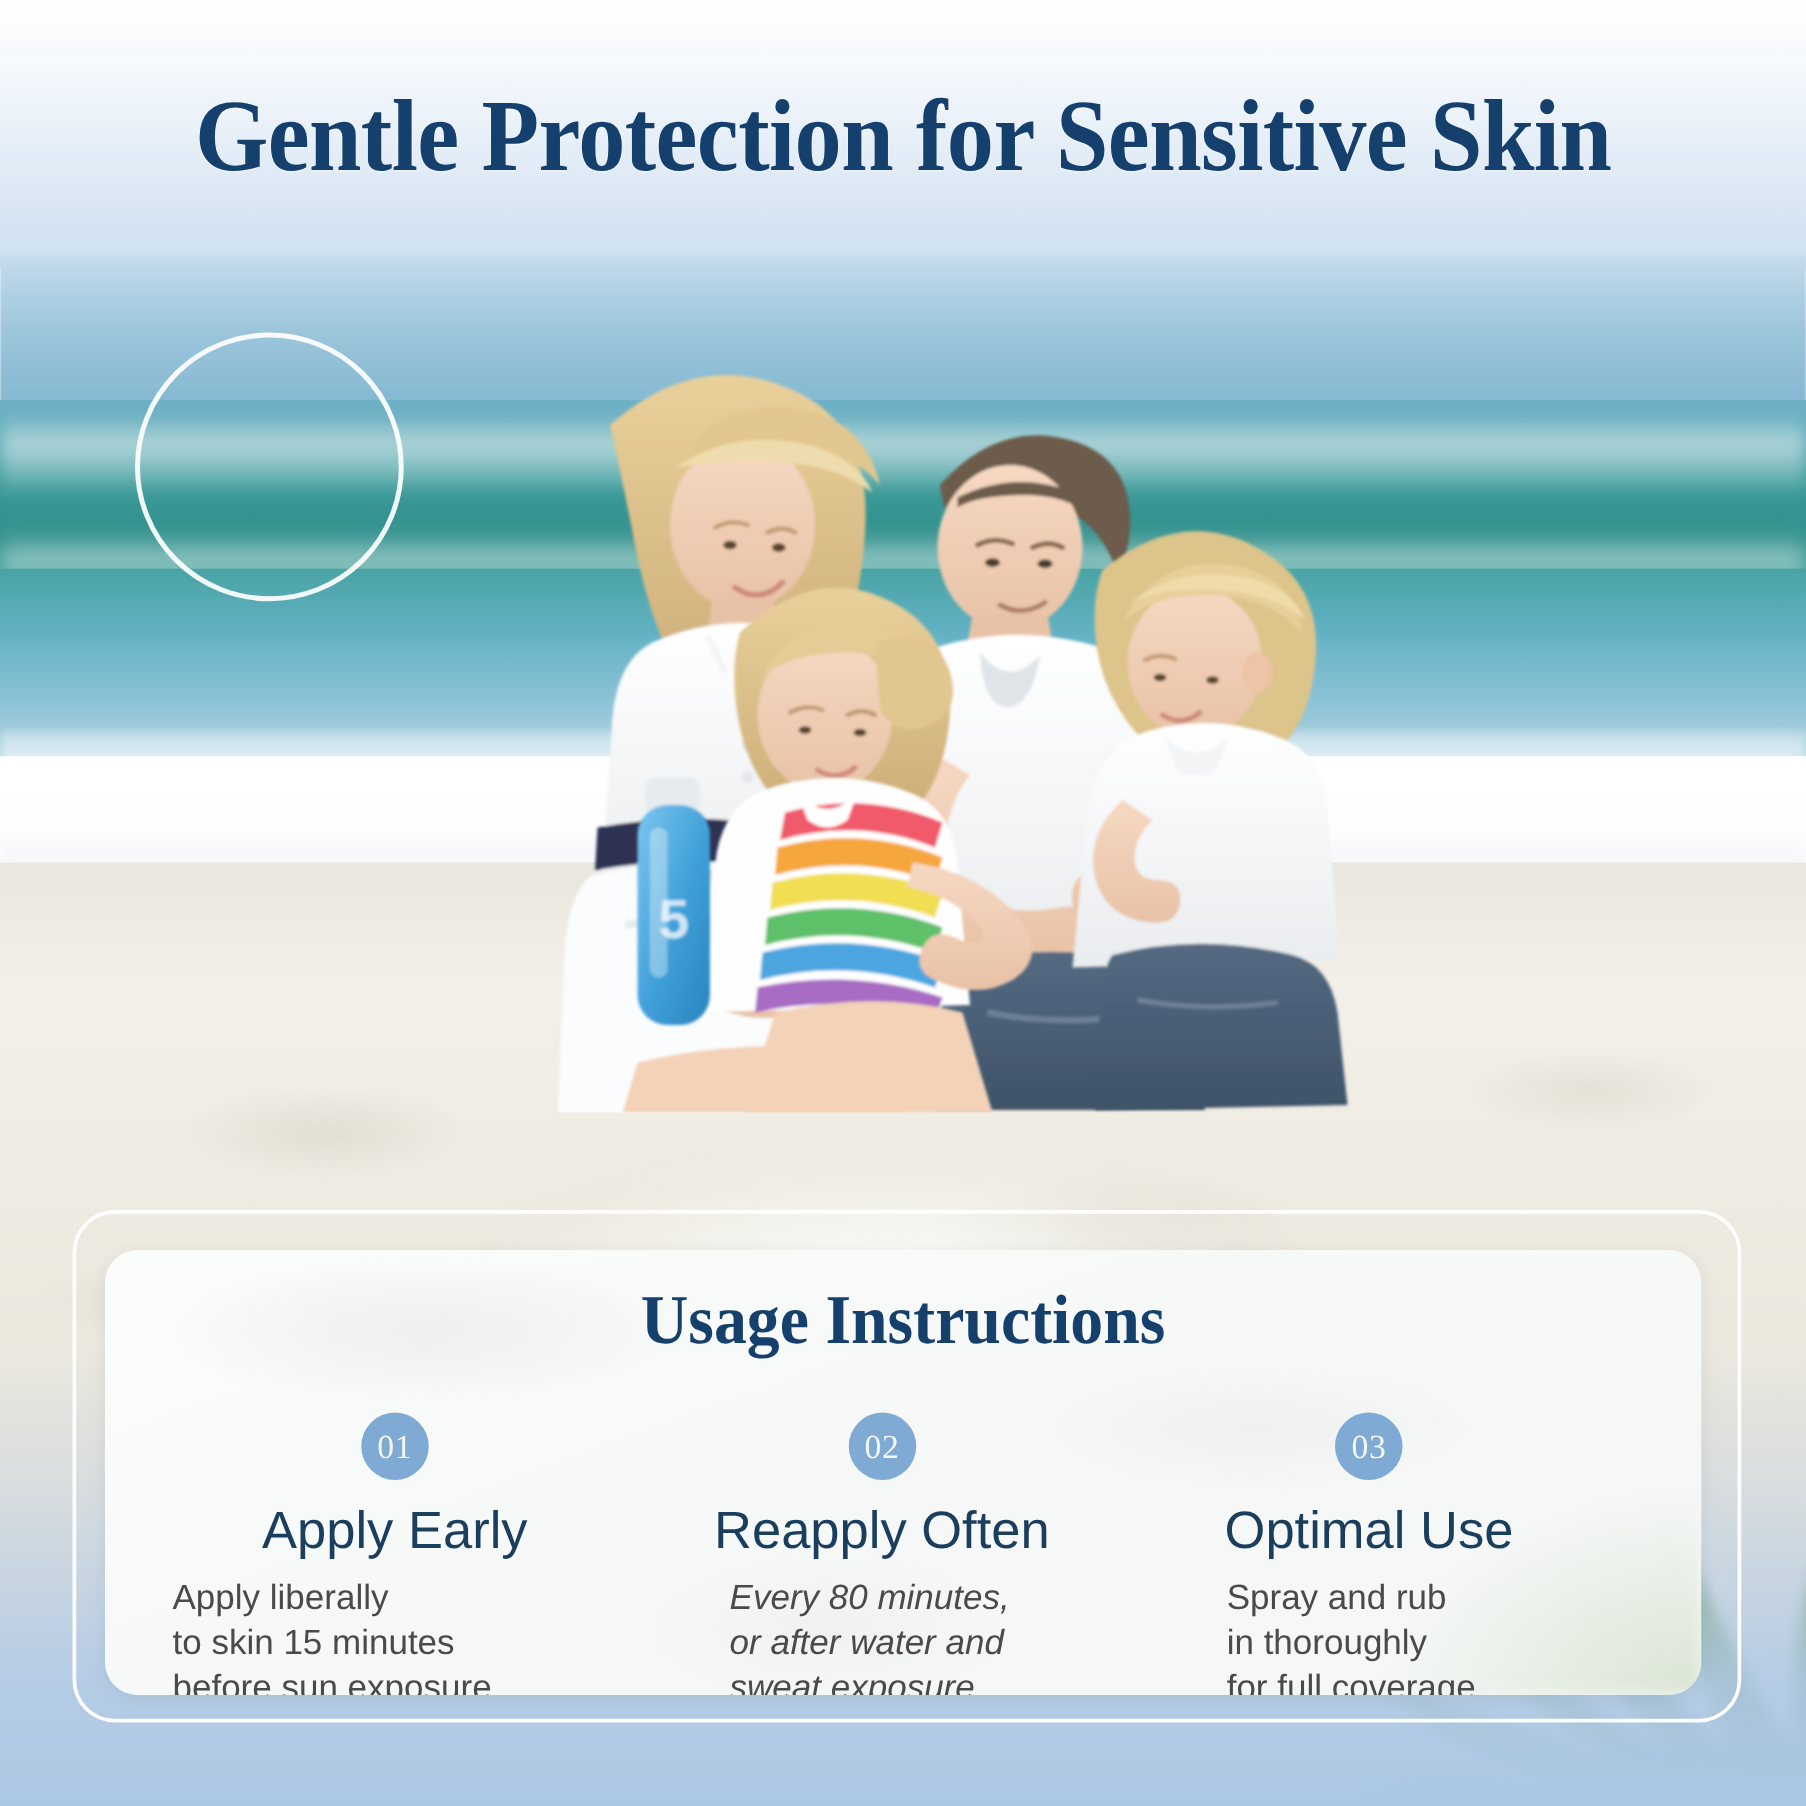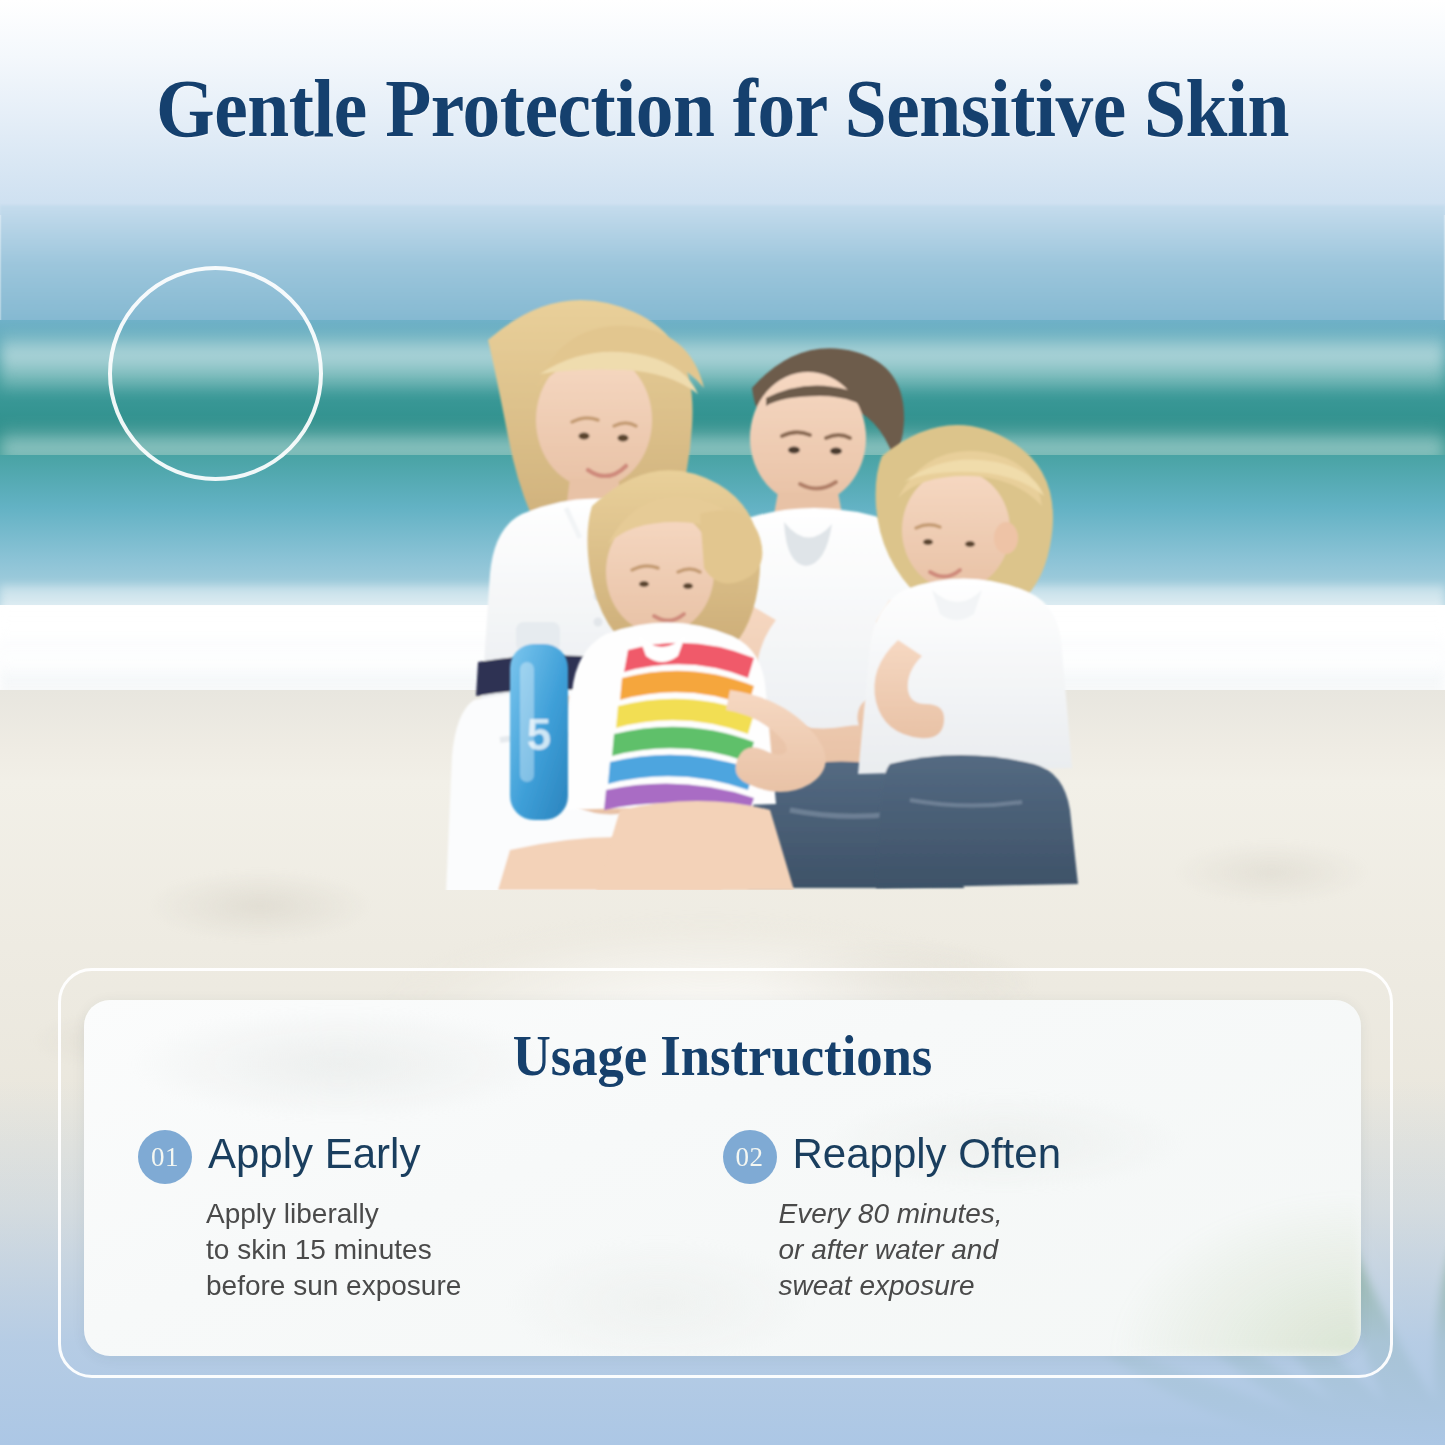--- a/index.html
+++ b/index.html
@@ -163,33 +163,33 @@
     position:relative;text-align:center;margin-top:24px;
     font-family:"Liberation Serif",serif;
     font-size:56px;font-weight:700;color:#16406c;
     transform:scaleX(.94);
   }
 
   .steps{
     position:relative;display:flex;margin-top:42px;padding:0 54px;
   }
   .step{flex:1;padding-right:34px;}
-  .step-head{display:flex;align-items:flex-start;gap:16px;}
+  .step-head{display:flex;align-items:center;gap:16px;flex-direction:column;}
   .step-num{
     width:54px;height:54px;border-radius:50%;
     background:#7faad4;flex:0 0 auto;
     display:flex;align-items:center;justify-content:center;
     font-family:"Liberation Serif",serif;
     font-size:27px;color:#f4f7f2;letter-spacing:.5px;
   }
   .step-title{
     font-size:42px;color:#1a3e5e;font-weight:400;white-space:nowrap;
   }
   .step-body{
-    margin-top:12px;margin-left:68px;
+    margin-top:12px;
     font-size:28px;line-height:1.28;color:#4a4a4a;
     white-space:pre-line;
   }
   .step:nth-child(2) .step-body{margin-left:56px;font-style:italic;}
   .step:nth-child(3) .step-body{margin-left:64px;}
 </style>
 </head>
 <body>
 
 <div class="stage">
@@ -418,17 +418,26 @@
       <div class="step">
         <div class="step-head">
           <div class="step-num">02</div>
           <div class="step-title">Reapply Often</div>
         </div>
         <div class="step-body">Every 80 minutes,
 or after water and
 sweat exposure</div>
       </div>
 
+      <div class="step">
+        <div class="step-head">
+          <div class="step-num">03</div>
+          <div class="step-title">Optimal Use</div>
+        </div>
+        <div class="step-body">Spray and rub
+in thoroughly
+for full coverage</div>
+      </div>
 
     </div>
   </div>
 
 </div>
 
 </body></html>

